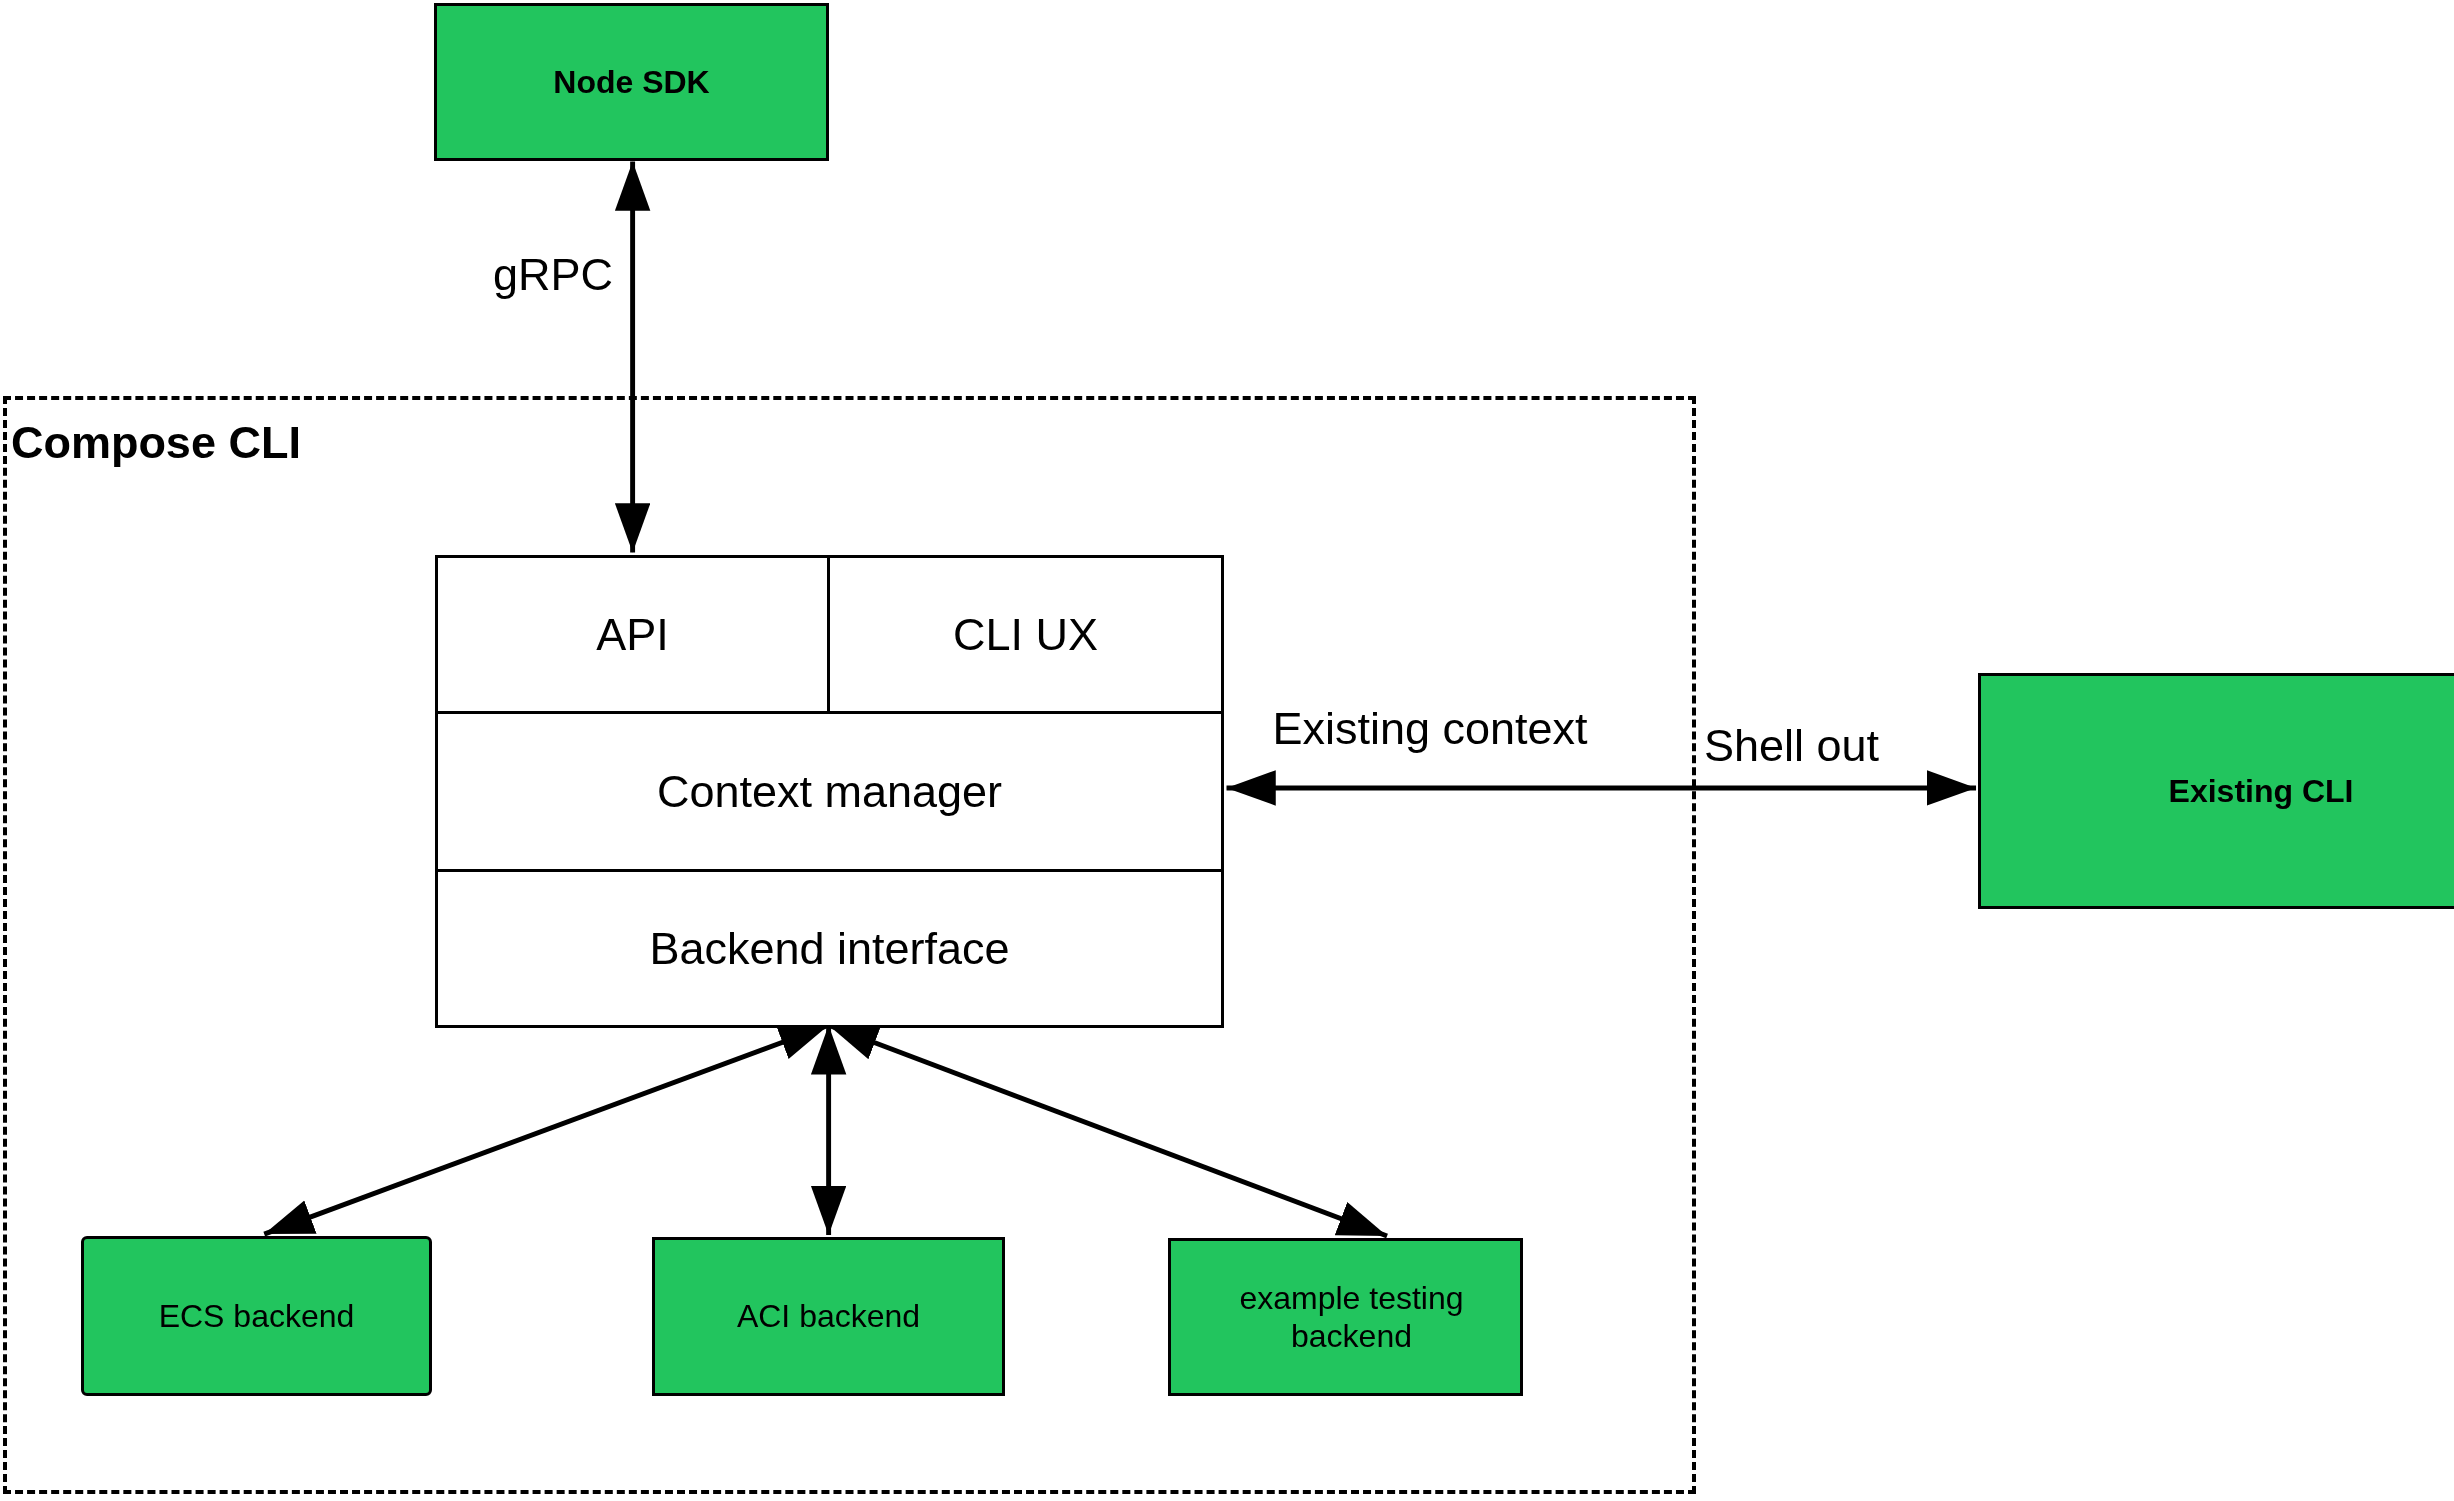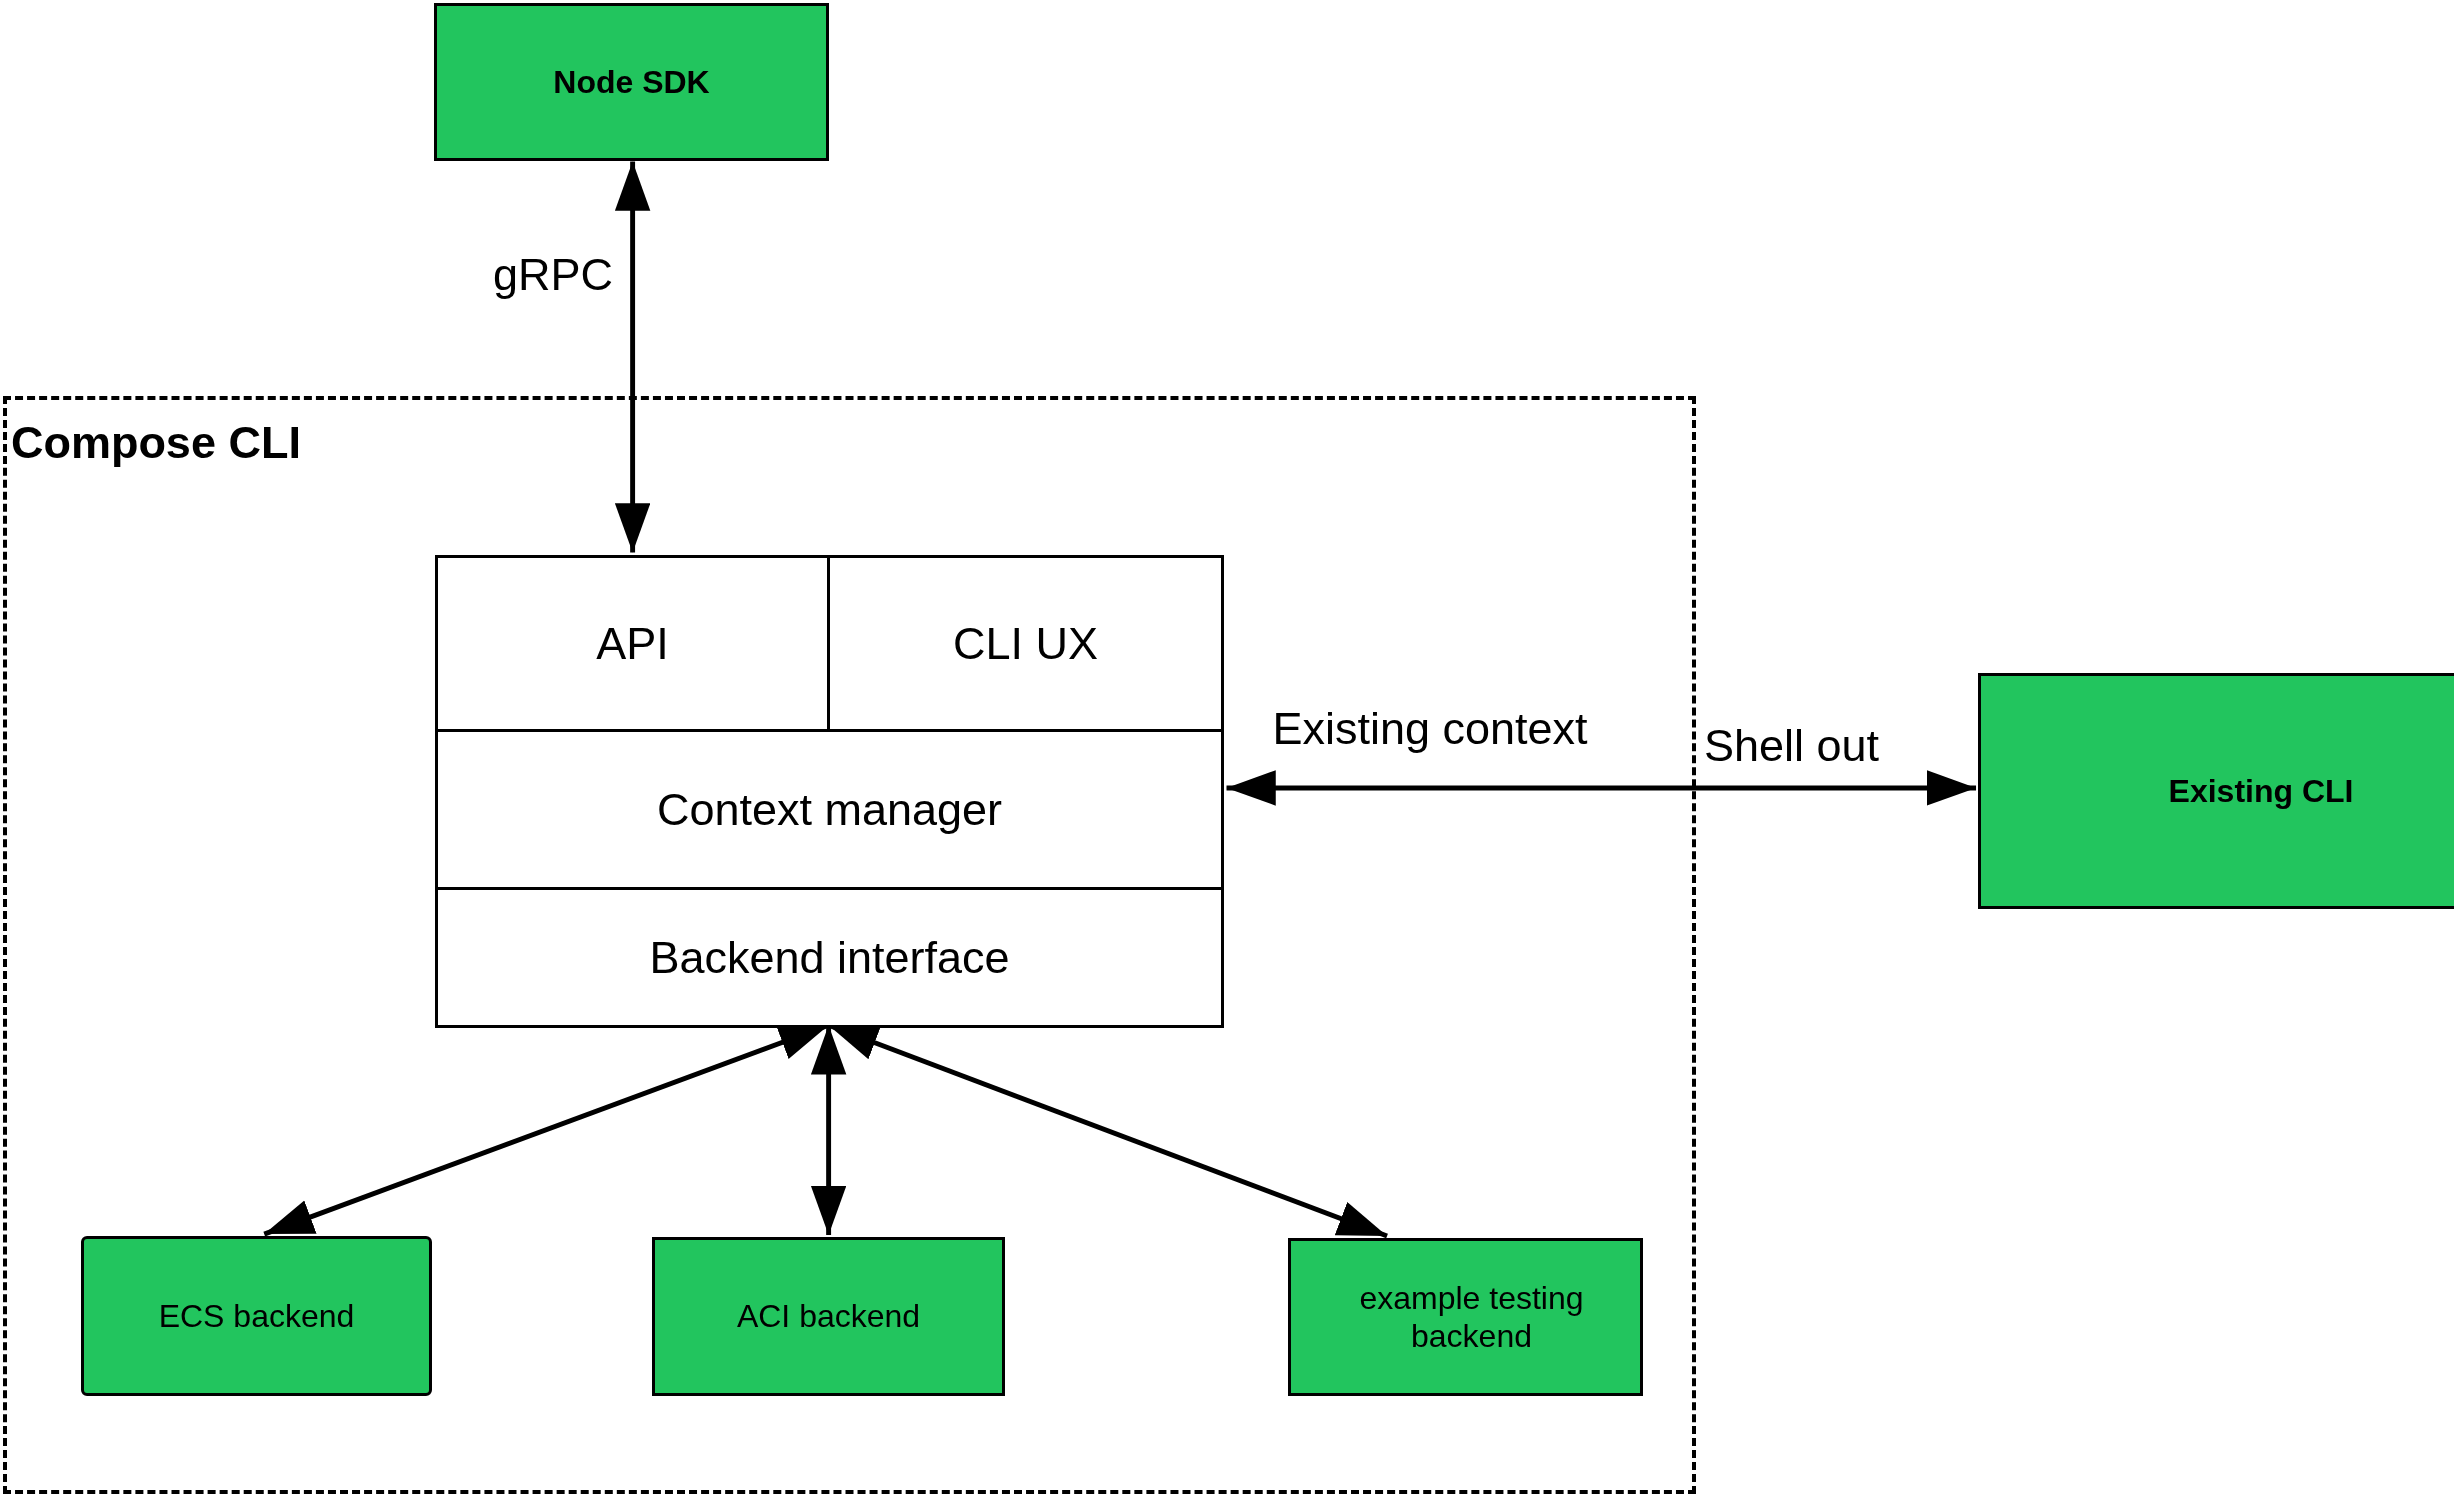--- a/index.html
+++ b/index.html
@@ -72,21 +72,21 @@
     flex-direction: column;
     font-size: 45px;
     z-index: 2;
   }
   .stack-row {
     display: flex;
     align-items: center;
     justify-content: center;
     text-align: center;
   }
-  .stack-row-top { height: 171px; }
+  .stack-row-top { height: 153px; }
   .stack-row-mid { height: 158px; border-top: 3.9px solid #000000; }
   .stack-row-bottom { flex: 1; border-top: 3.9px solid #000000; }
   .cell {
     display: flex;
     align-items: center;
     justify-content: center;
     height: 100%;
   }
   .cell-left { width: 389px; }
   .cell-right { flex: 1; border-left: 3.9px solid #000000; }
@@ -148,21 +148,21 @@
   <div class="box bold" style="left:1978px; top:673px; width:566px; height:236px;">
     <span>Existing CLI</span>
   </div>
 
   <div class="box" style="left:81px; top:1236px; width:351px; height:160px;border-radius:6px;">
     <span>ECS backend</span>
   </div>
   <div class="box" style="left:652px; top:1237px; width:353px; height:159px;">
     <span>ACI backend</span>
   </div>
-  <div class="box" style="left:1288px; top:1238px; width:355px; height:158px; line-height:1.2;padding-left:12px;">
+  <div class="box" style="left:1168px; top:1238px; width:355px; height:158px; line-height:1.2;padding-left:12px;">
     <span style="white-space:normal;">example testing backend</span>
   </div>
 
   <div class="edge-label" style="left:424px; top:251px; width:189px; text-align:right;">gRPC</div>
   <div class="edge-label" style="left:1233px; top:705px; width:394px; text-align:center;">Existing context</div>
   <div class="edge-label" style="left:1704px; top:722px; width:246px; ">Shell out</div>
 
 </div>
 
 

